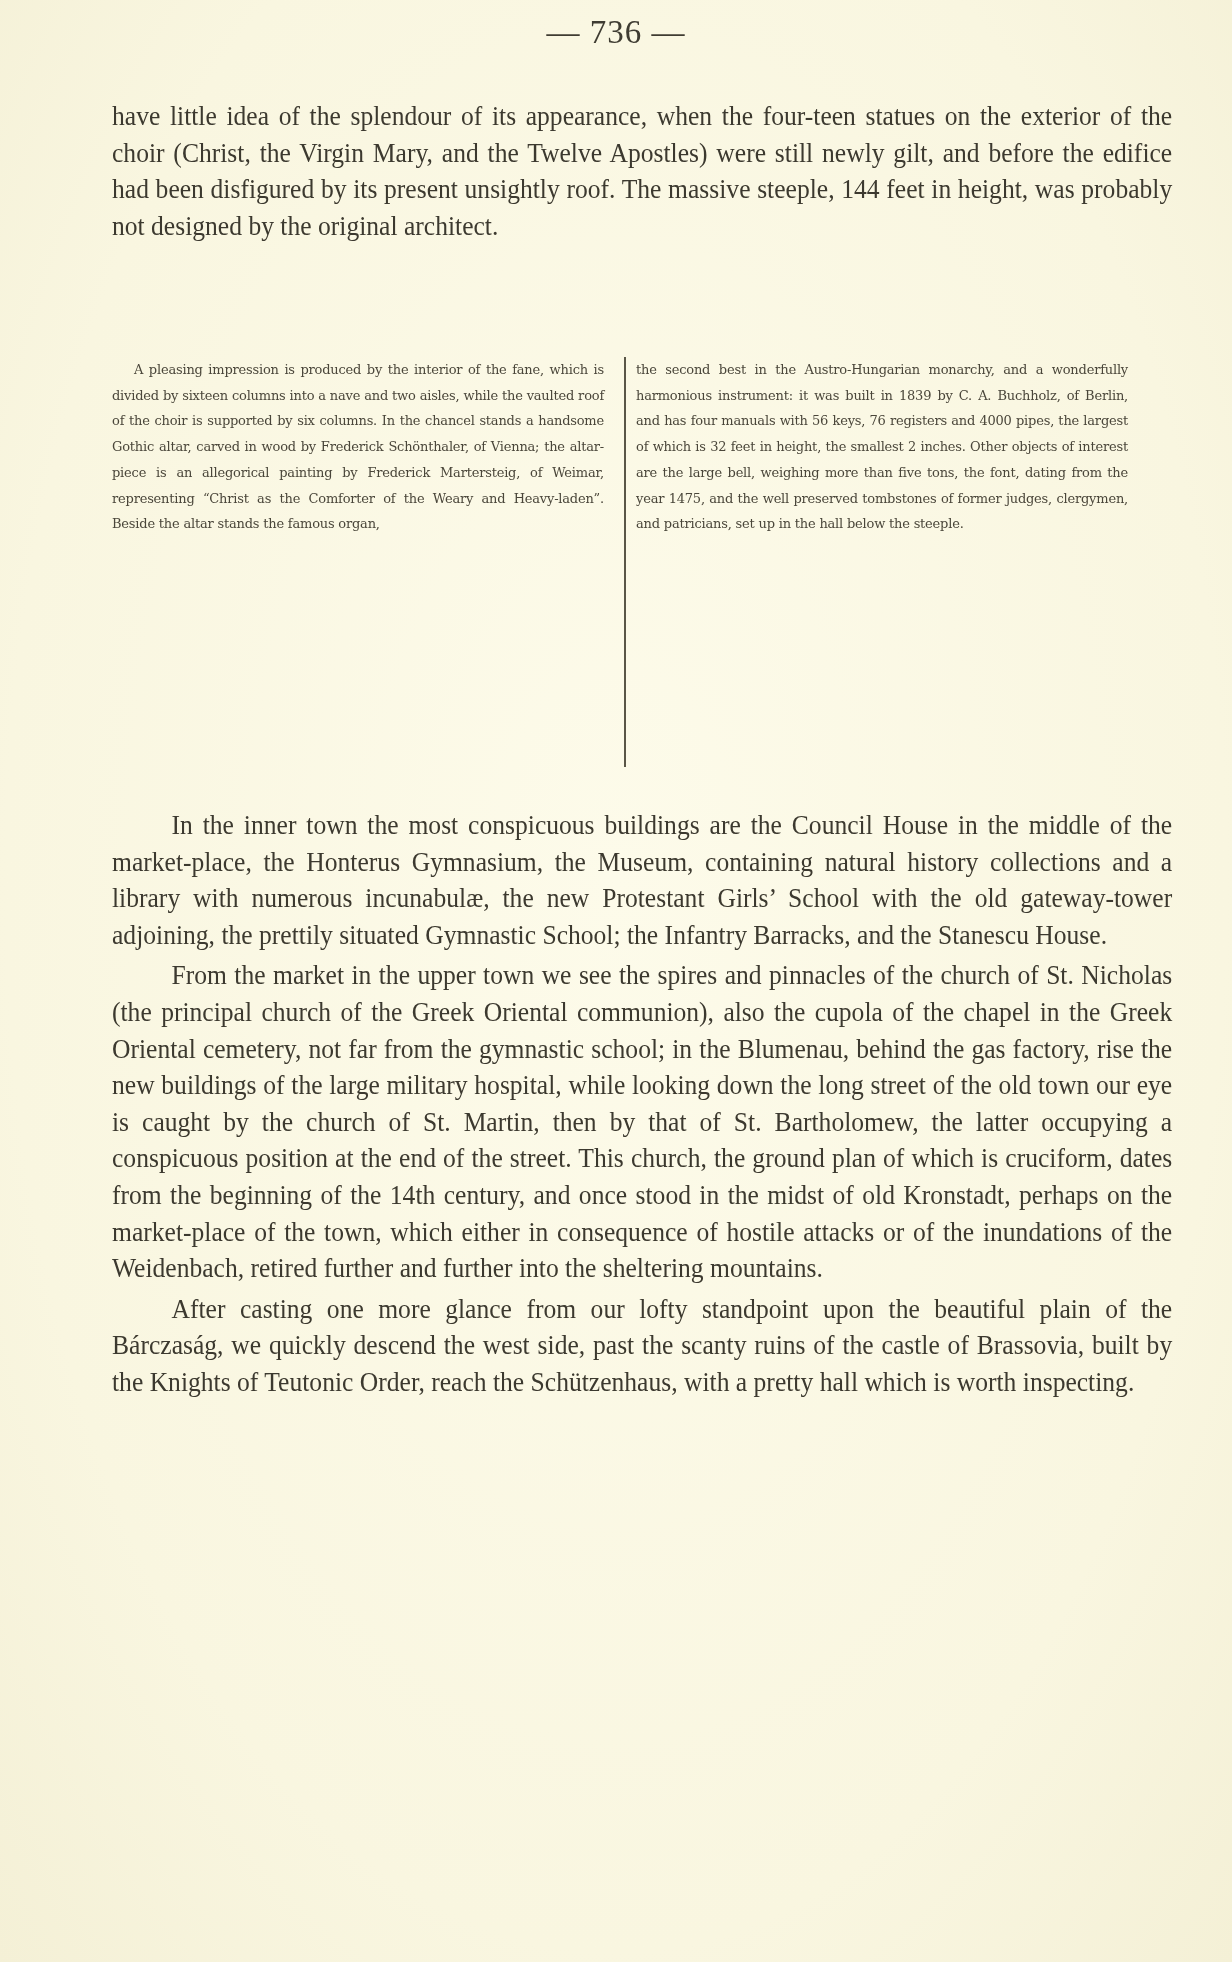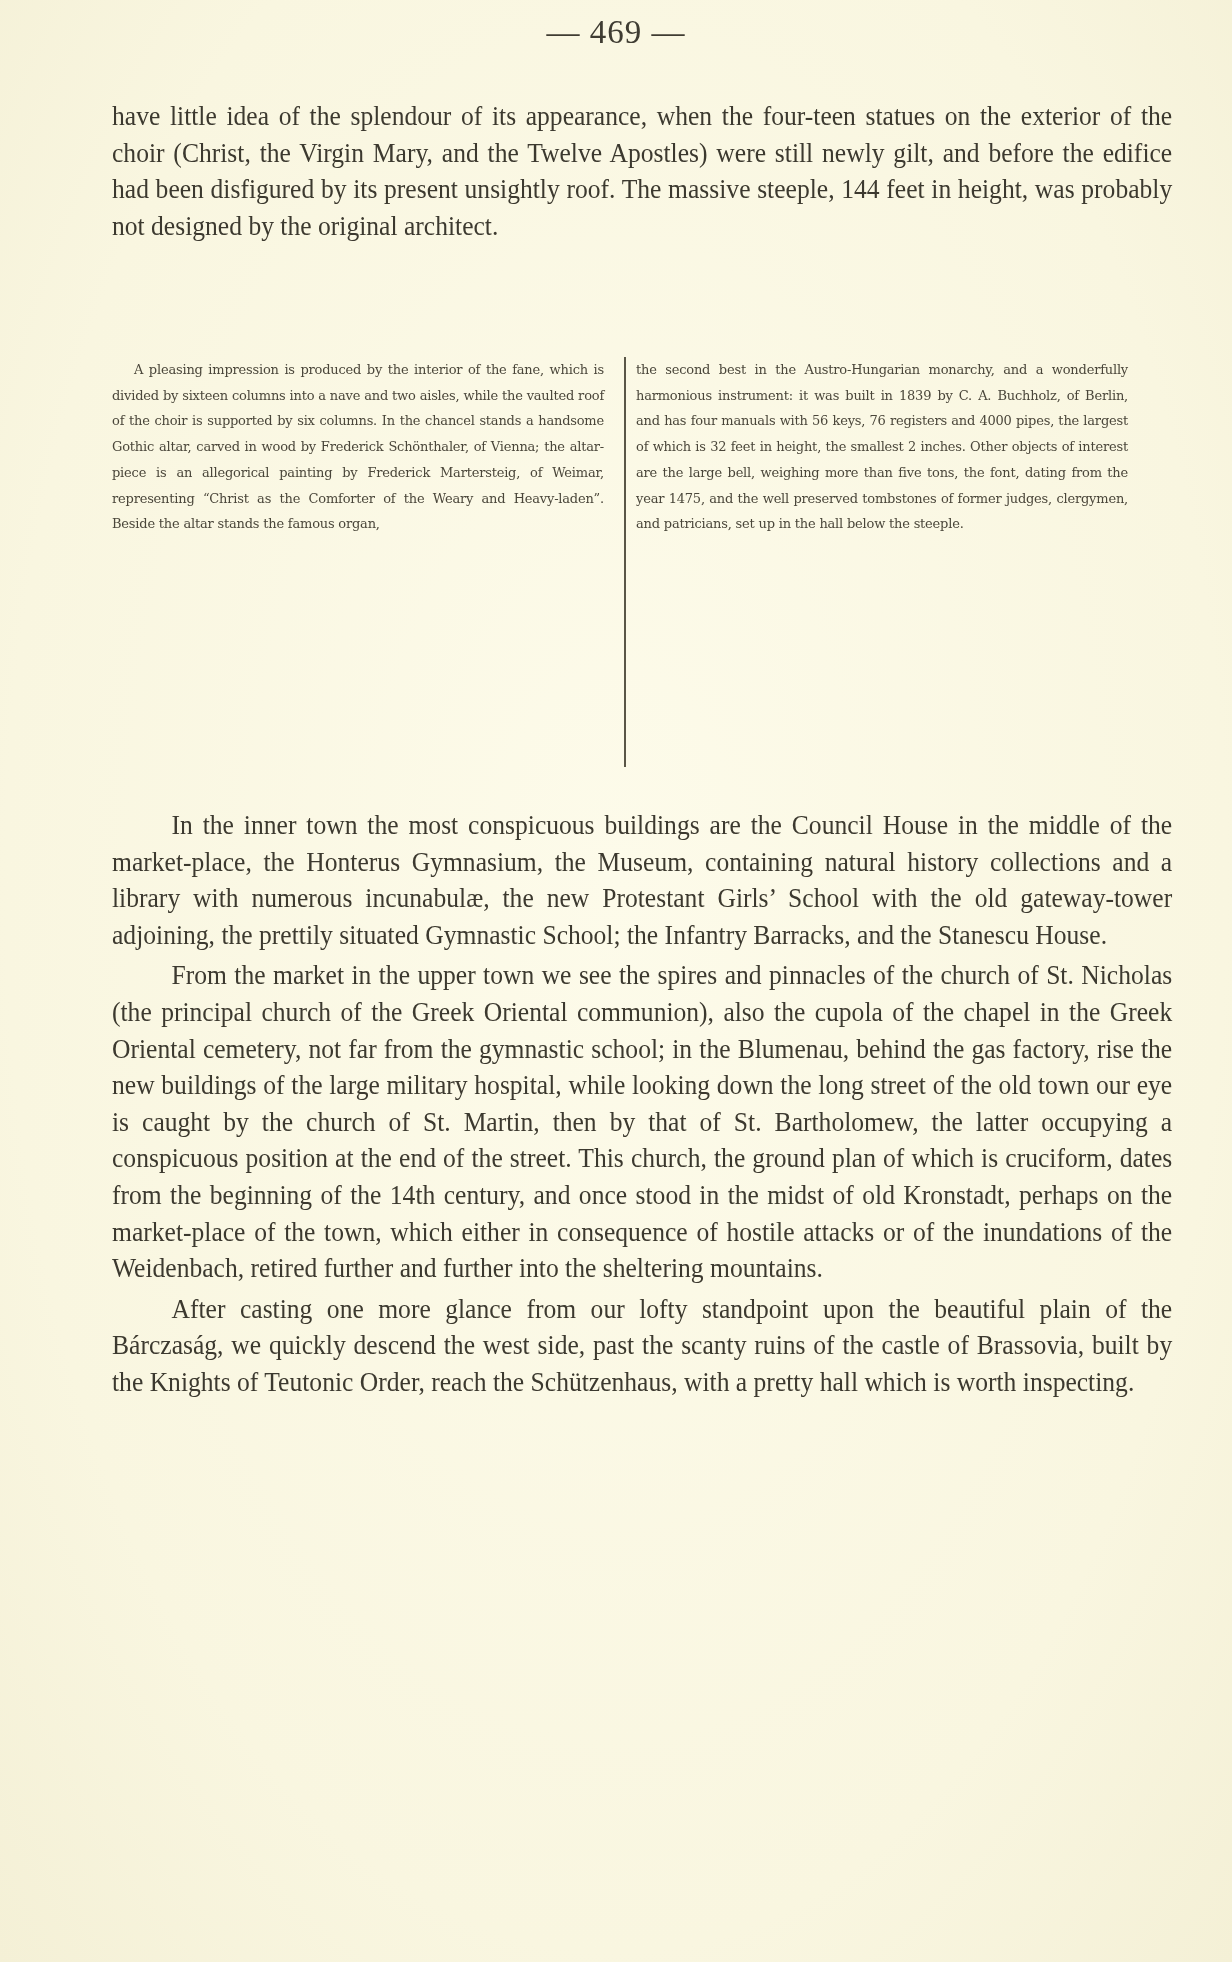--- a/index.html
+++ b/index.html
@@ -98,21 +98,21 @@
       width: 2px;
       height: 410px;
       background: #5a5647;
     }
   </style>
 </head>
 <body>
 
 <div class="page">
 
-  <div class="page-number">— 469 —</div>
+  <div class="page-number">— 736 —</div>
 
   <div class="block-top body-text">
     <p class="para">have little idea of the splendour of its appearance, when the four-teen statues on the exterior of the choir (Christ, the Virgin Mary, and the Twelve Apostles) were still newly gilt, and before the edifice had been disfigured by its present unsightly roof. The massive steeple, 144 feet in height, was probably not designed by the original architect.</p>
   </div>
 
   <div class="columns">
     <div class="col left">
       <p class="col-text indent">A pleasing impression is produced by the interior of the fane, which is divided by sixteen columns into a nave and two aisles, while the vaulted roof of the choir is supported by six columns. In the chancel stands a handsome Gothic altar, carved in wood by Frederick Schönthaler, of Vienna; the altar-piece is an allegorical painting by Frederick Martersteig, of Weimar, representing “Christ as the Comforter of the Weary and Heavy-laden”. Beside the altar stands the famous organ,</p>
     </div>
     <div class="divider"></div>

